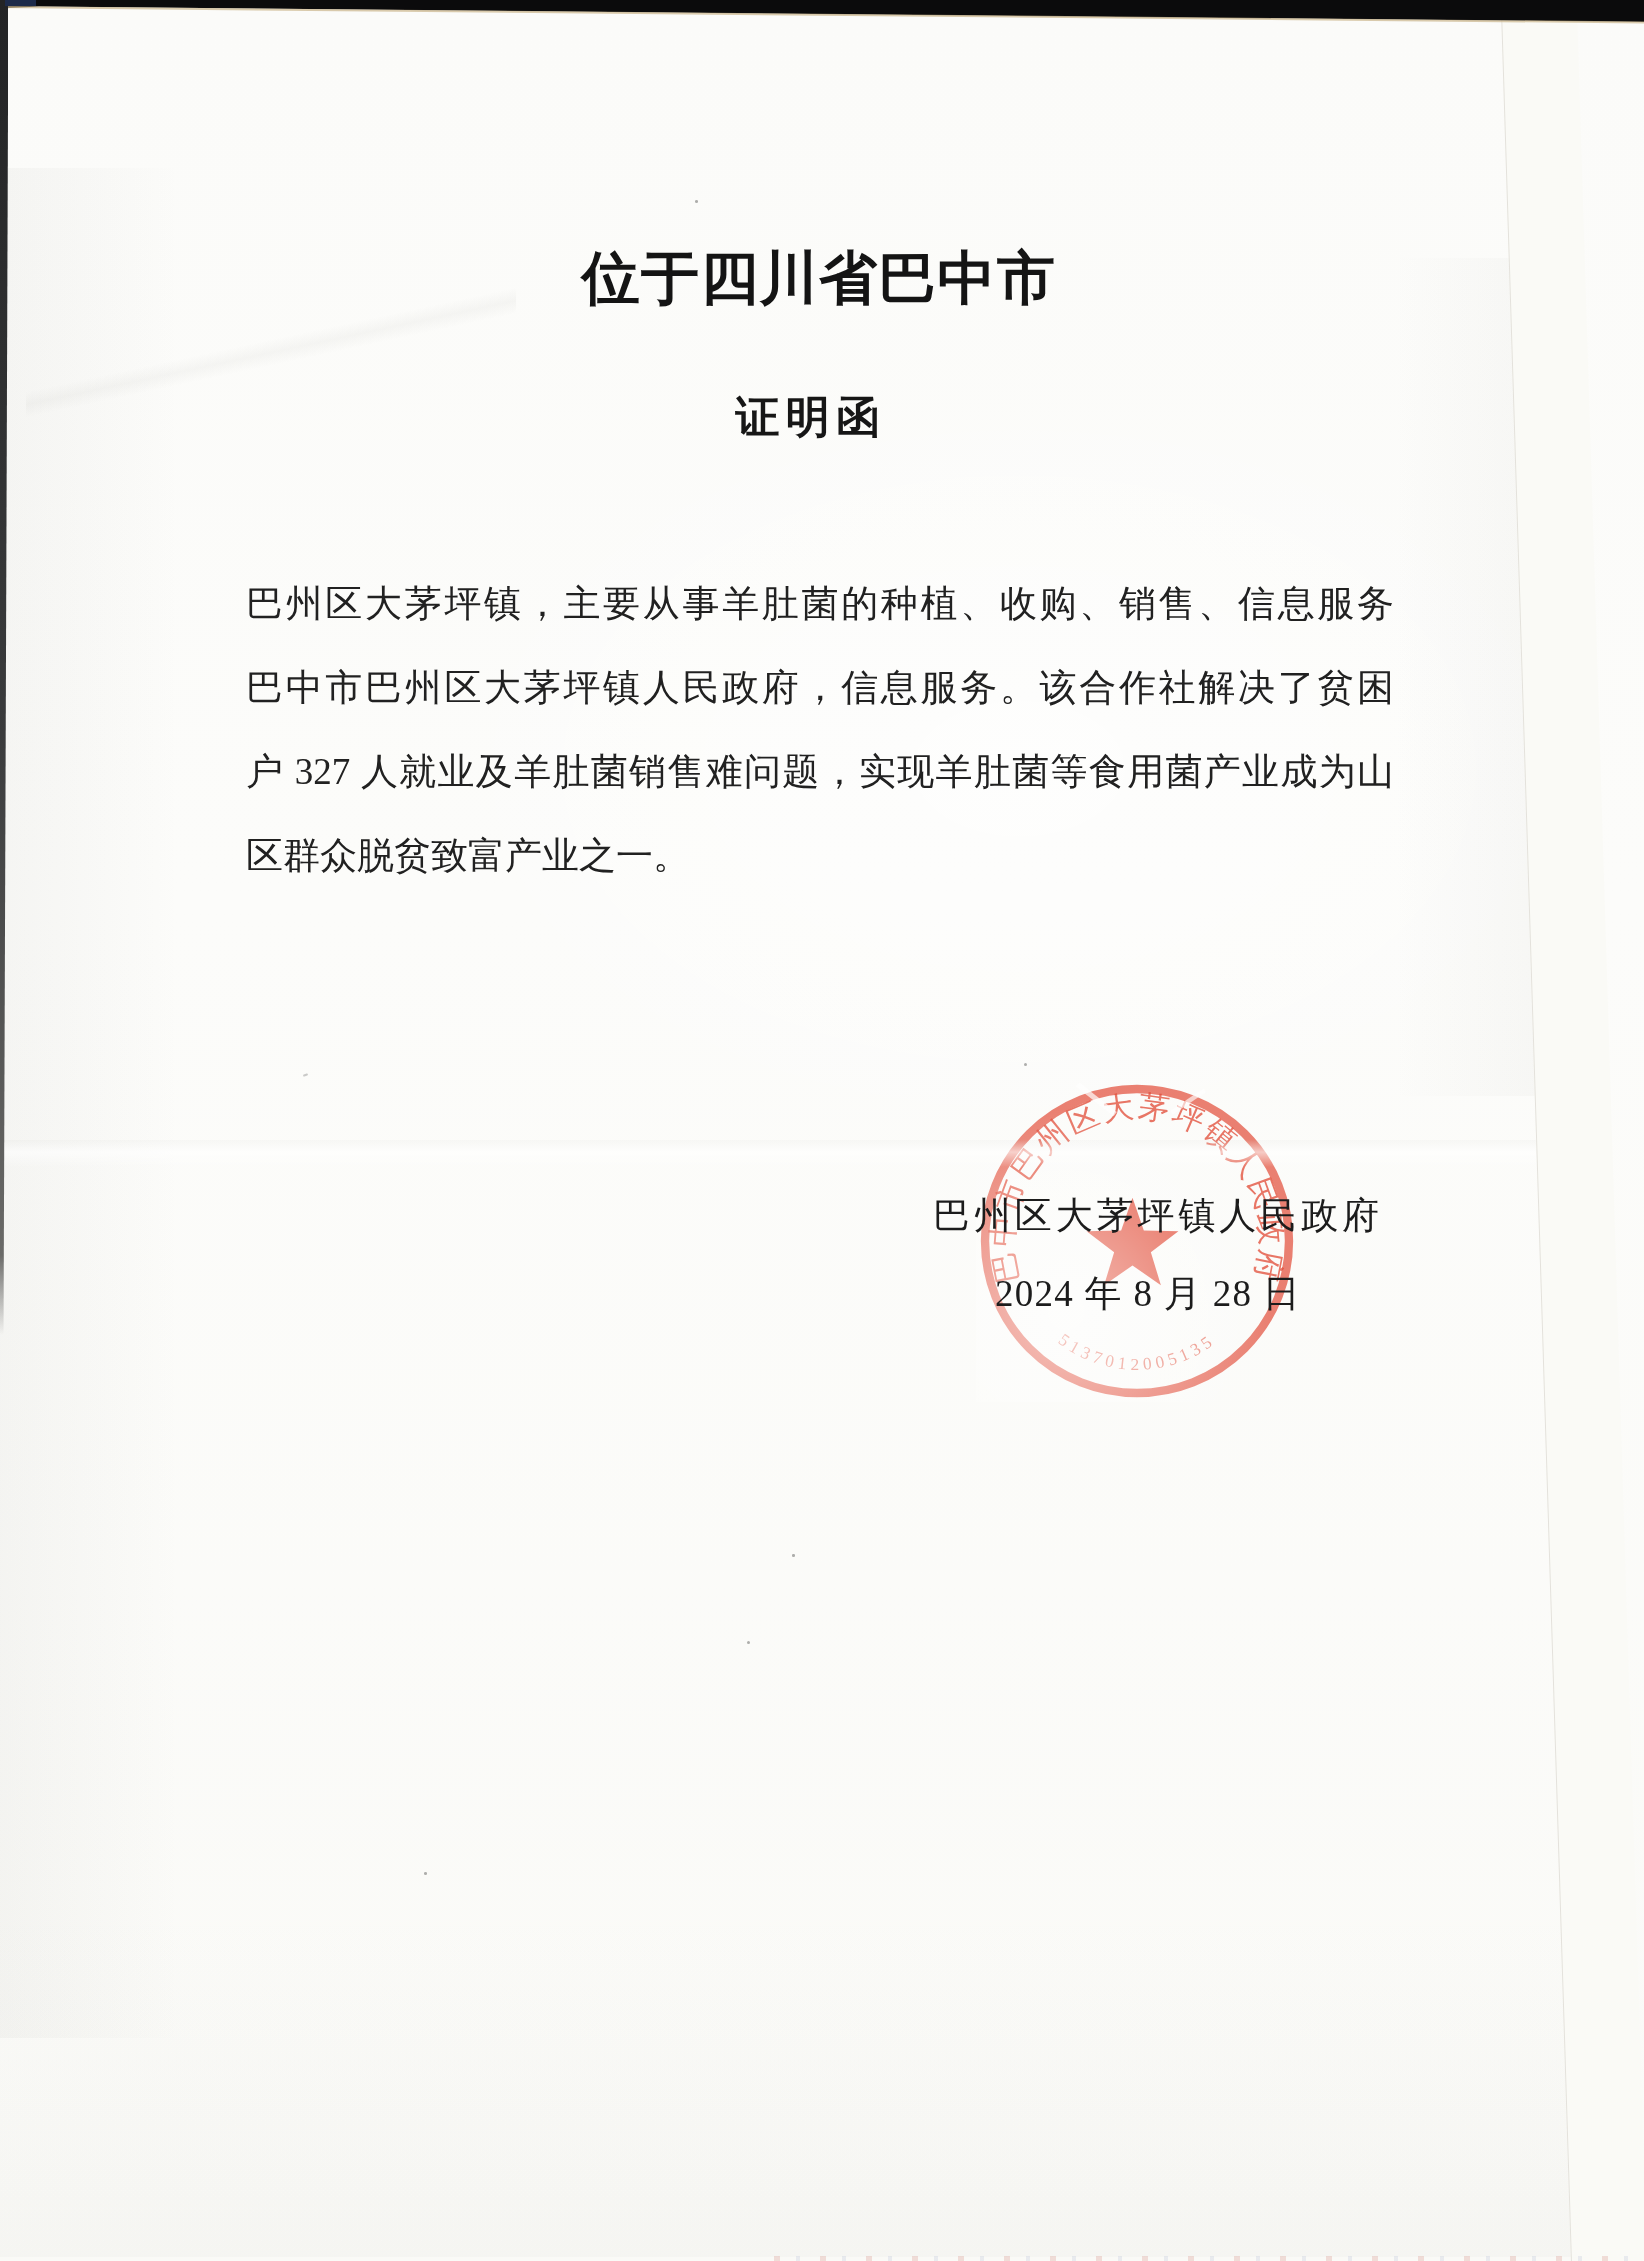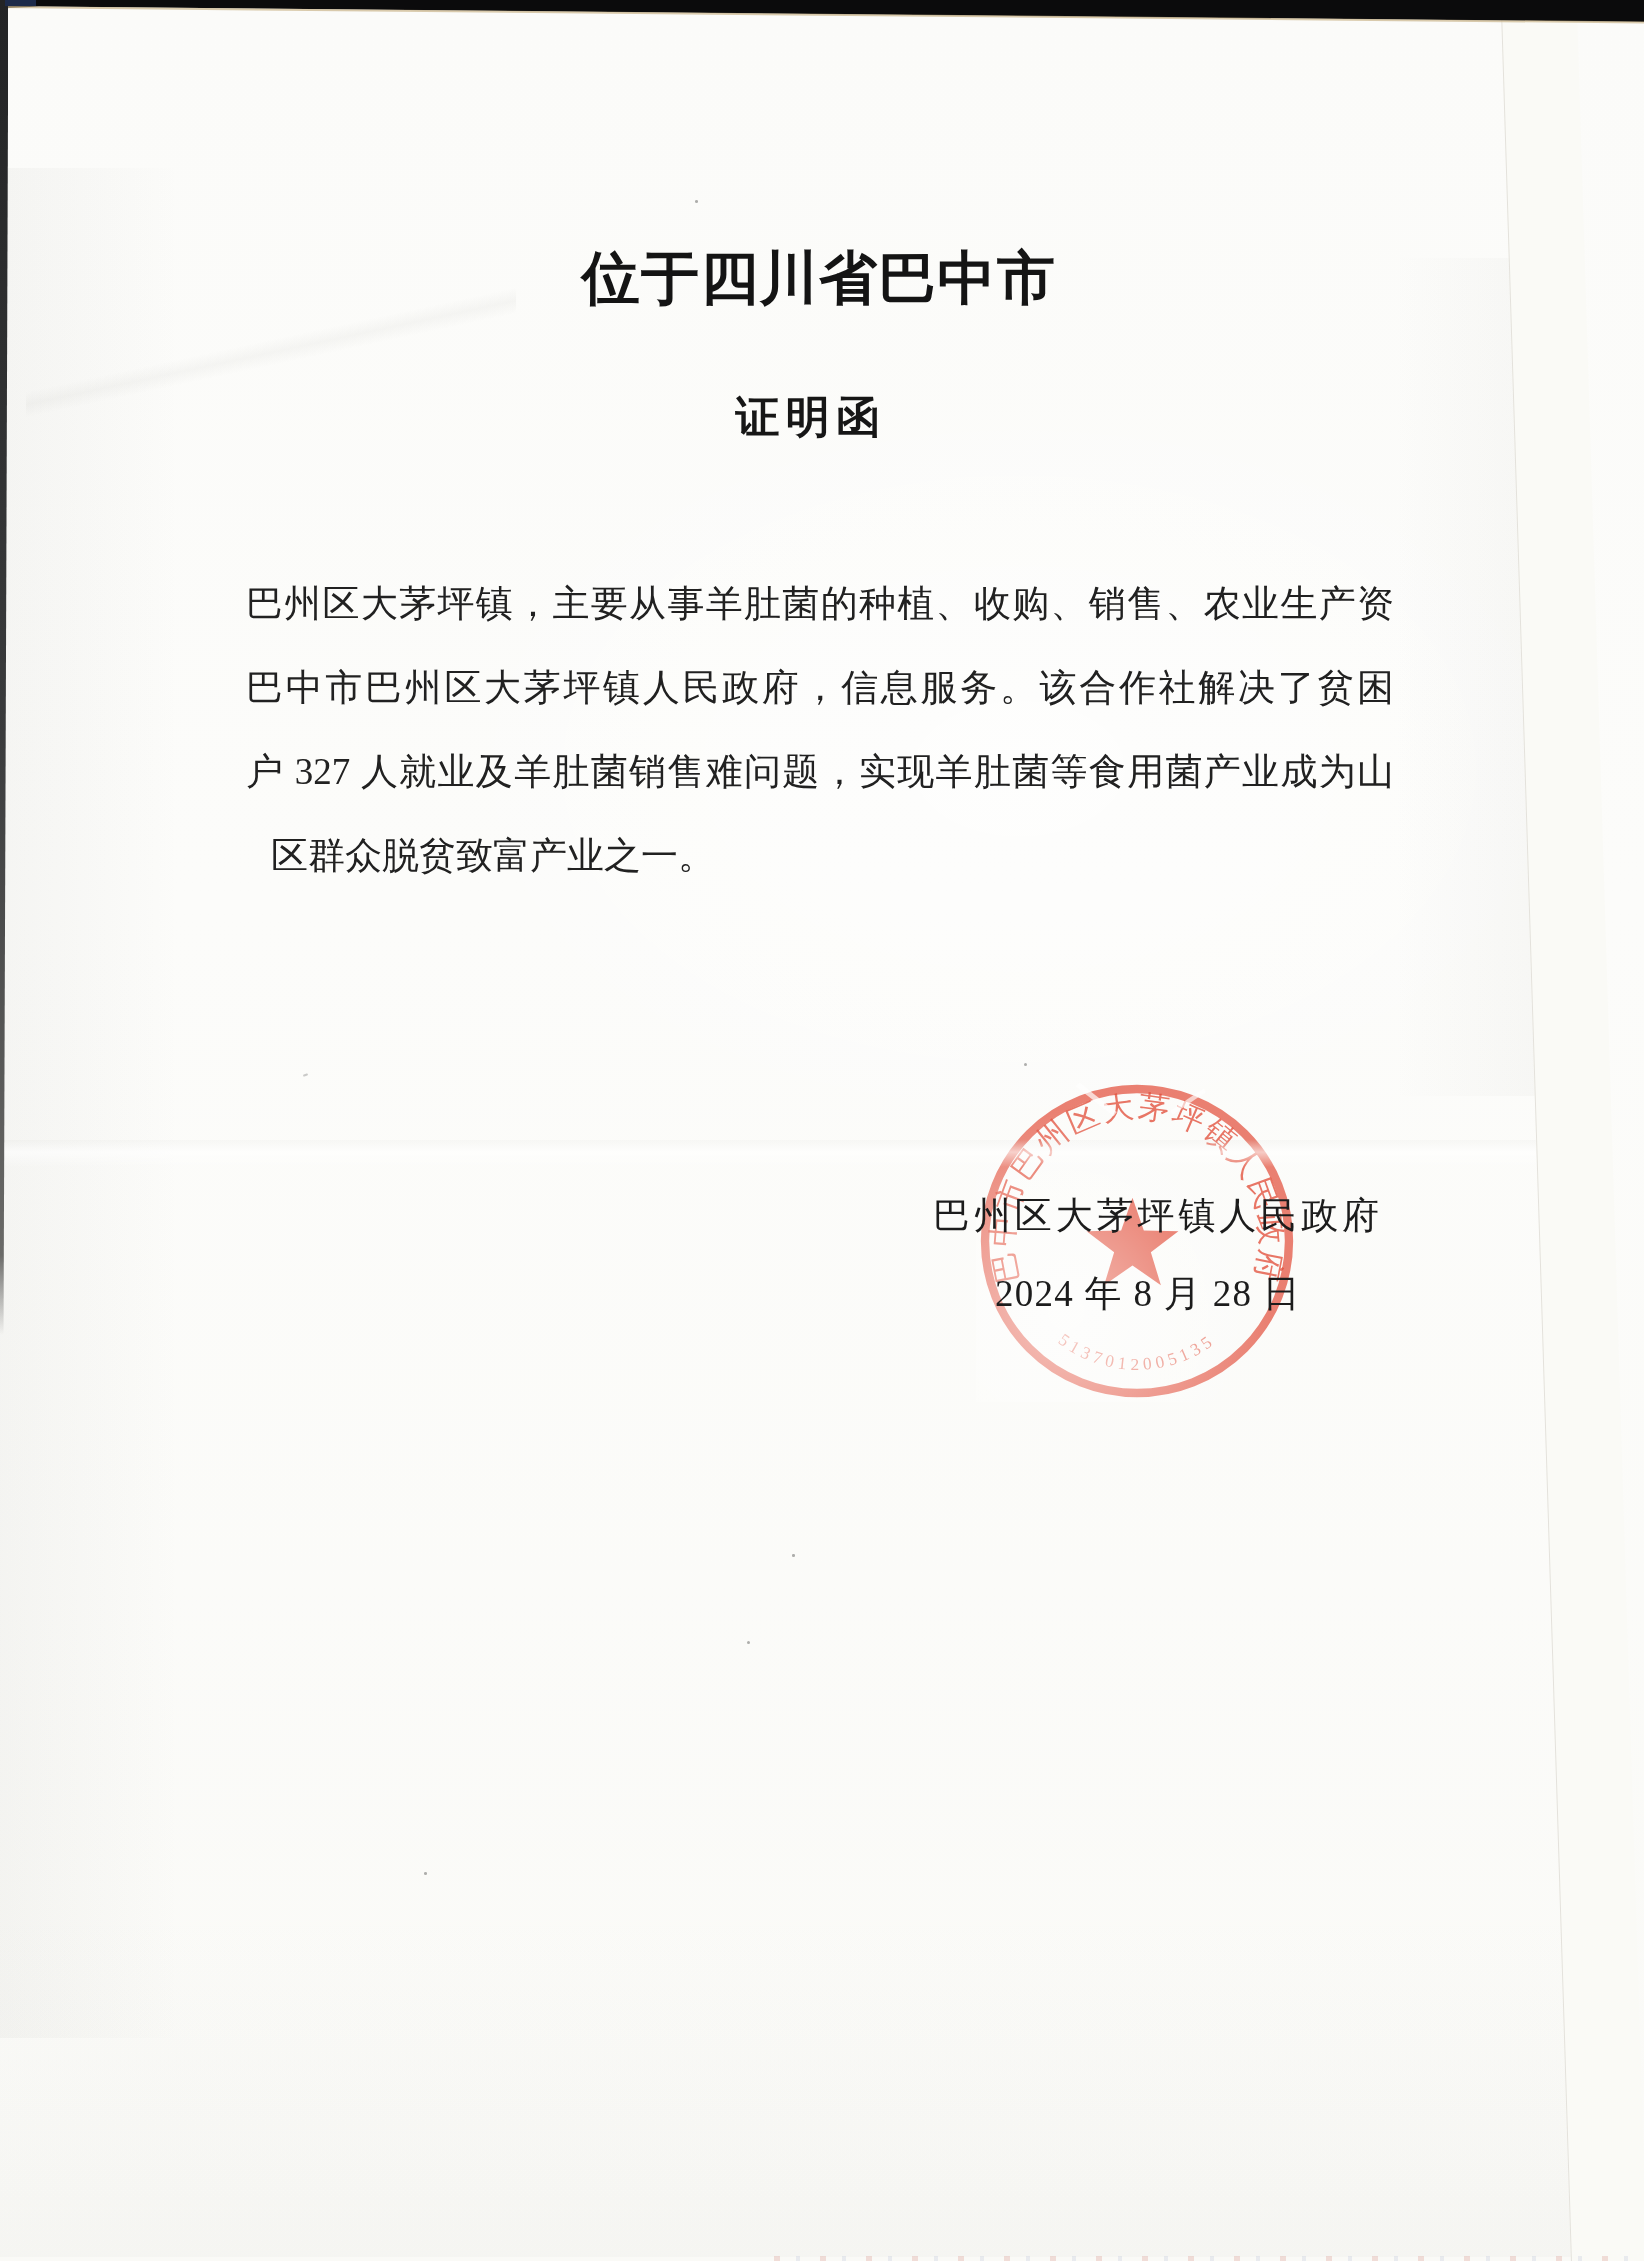--- a/index.html
+++ b/index.html
@@ -106,21 +106,21 @@
   .doc-body {
     position: absolute; left: 246px; top: 562px; width: 1148px;
     font-size: 37px; line-height: 84px; color: #212121;
     z-index: 4;
   }
   .body-line {
     text-align: justify;
     text-align-last: justify;
   }
   .body-line.indent { padding-left: 75px; }
-  .body-line.last { text-align-last: left; margin-left: 25px; }
+  .body-line.last { text-align-last: left; }
 
   .sign-issuer {
     position: absolute; left: 1158px; top: 1182px;
     transform: translateX(-50%);
     font-size: 37px; letter-spacing: 3.9px; color: #1c1c1c;
     white-space: nowrap; z-index: 4; margin-top: 9px;
   }
   .sign-date {
     position: absolute; left: 1148px; top: 1269px;
     transform: translateX(-50%);
@@ -149,21 +149,21 @@
   <div class="shade-left"></div>
   <div class="shade-bottom"></div>
   <div class="wrinkle-tl"></div>
   <div class="wrinkle-right"></div>
   <div class="crease-h"></div>
 
   <div class="doc-title">位于四川省巴中市</div>
   <div class="doc-subtitle">证明函</div>
 
   <div class="doc-body">
-    <div class="body-line">巴州区大茅坪镇，主要从事羊肚菌的种植、收购、销售、农业生产资</div>
+    <div class="body-line">巴州区大茅坪镇，主要从事羊肚菌的种植、收购、销售、信息服务</div>
     <div class="body-line">巴中市巴州区大茅坪镇人民政府，信息服务。该合作社解决了贫困</div>
     <div class="body-line">户 327 人就业及羊肚菌销售难问题，实现羊肚菌等食用菌产业成为山</div>
     <div class="body-line last">区群众脱贫致富产业之一。</div>
   </div>
 
   <svg class="stamp-svg" viewBox="0 0 500 500">
     <defs>
       <path id="arc-top" d="M 69.5 315.3 A 192 192 0 1 1 430.4 315.7"></path>
       <path id="arc-bottom" d="M 96.8 378.6 A 200 200 0 0 0 403.2 378.6"></path>
     </defs>

